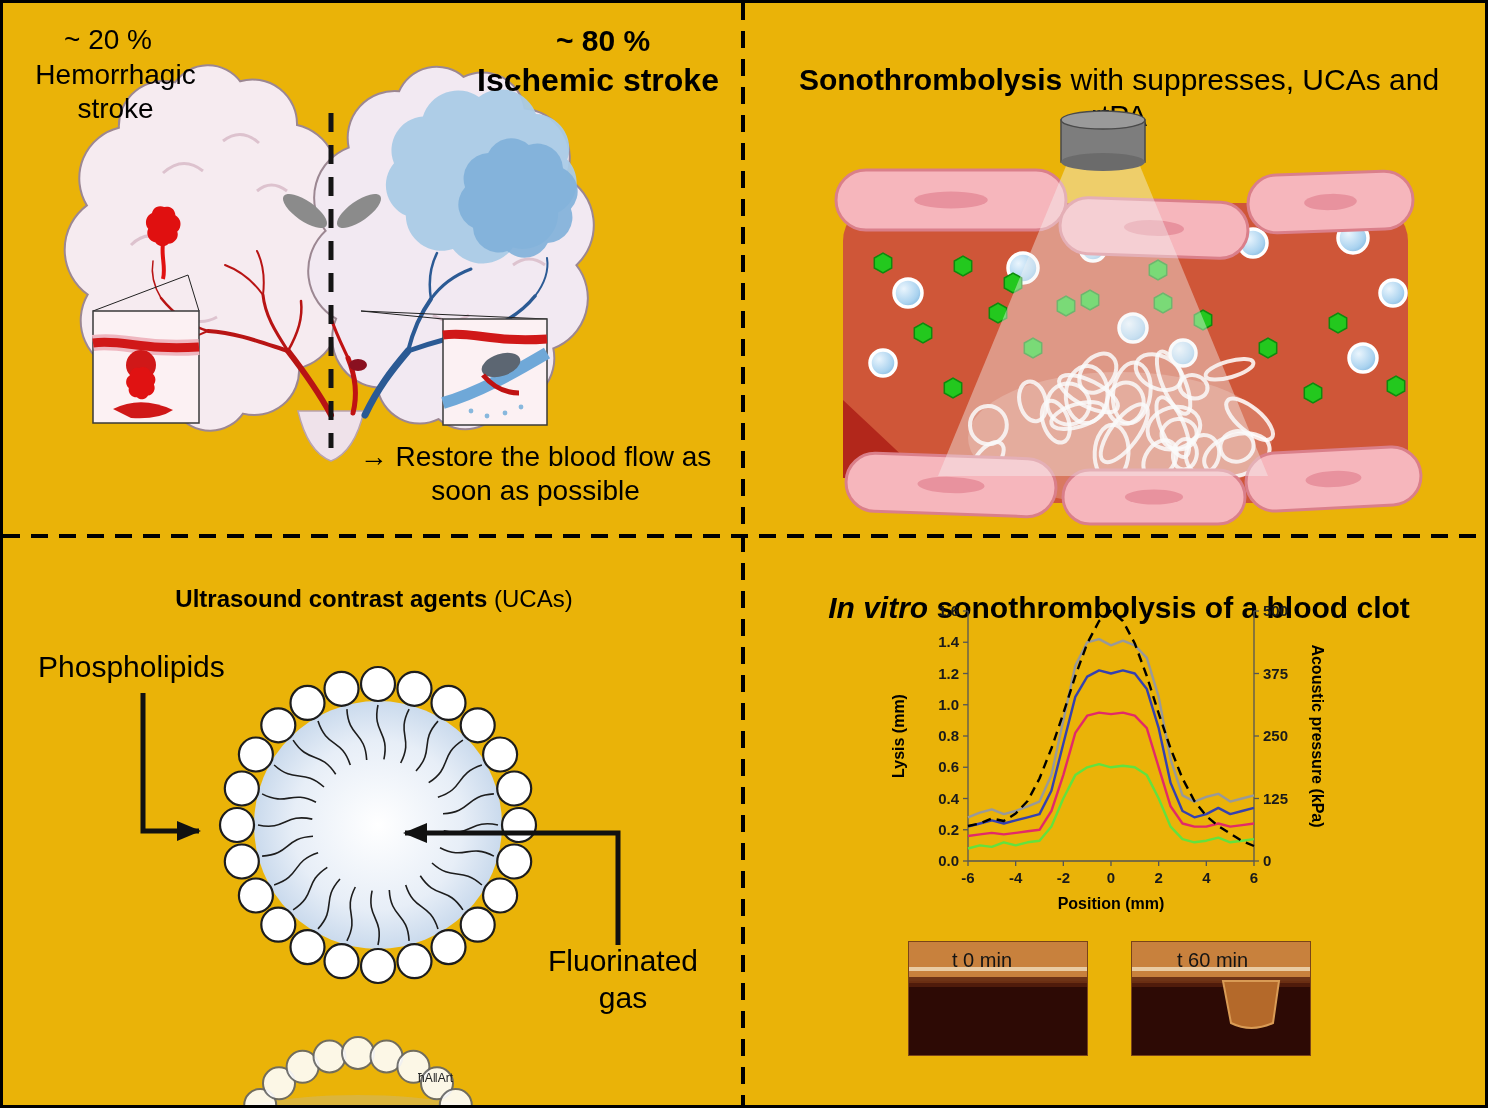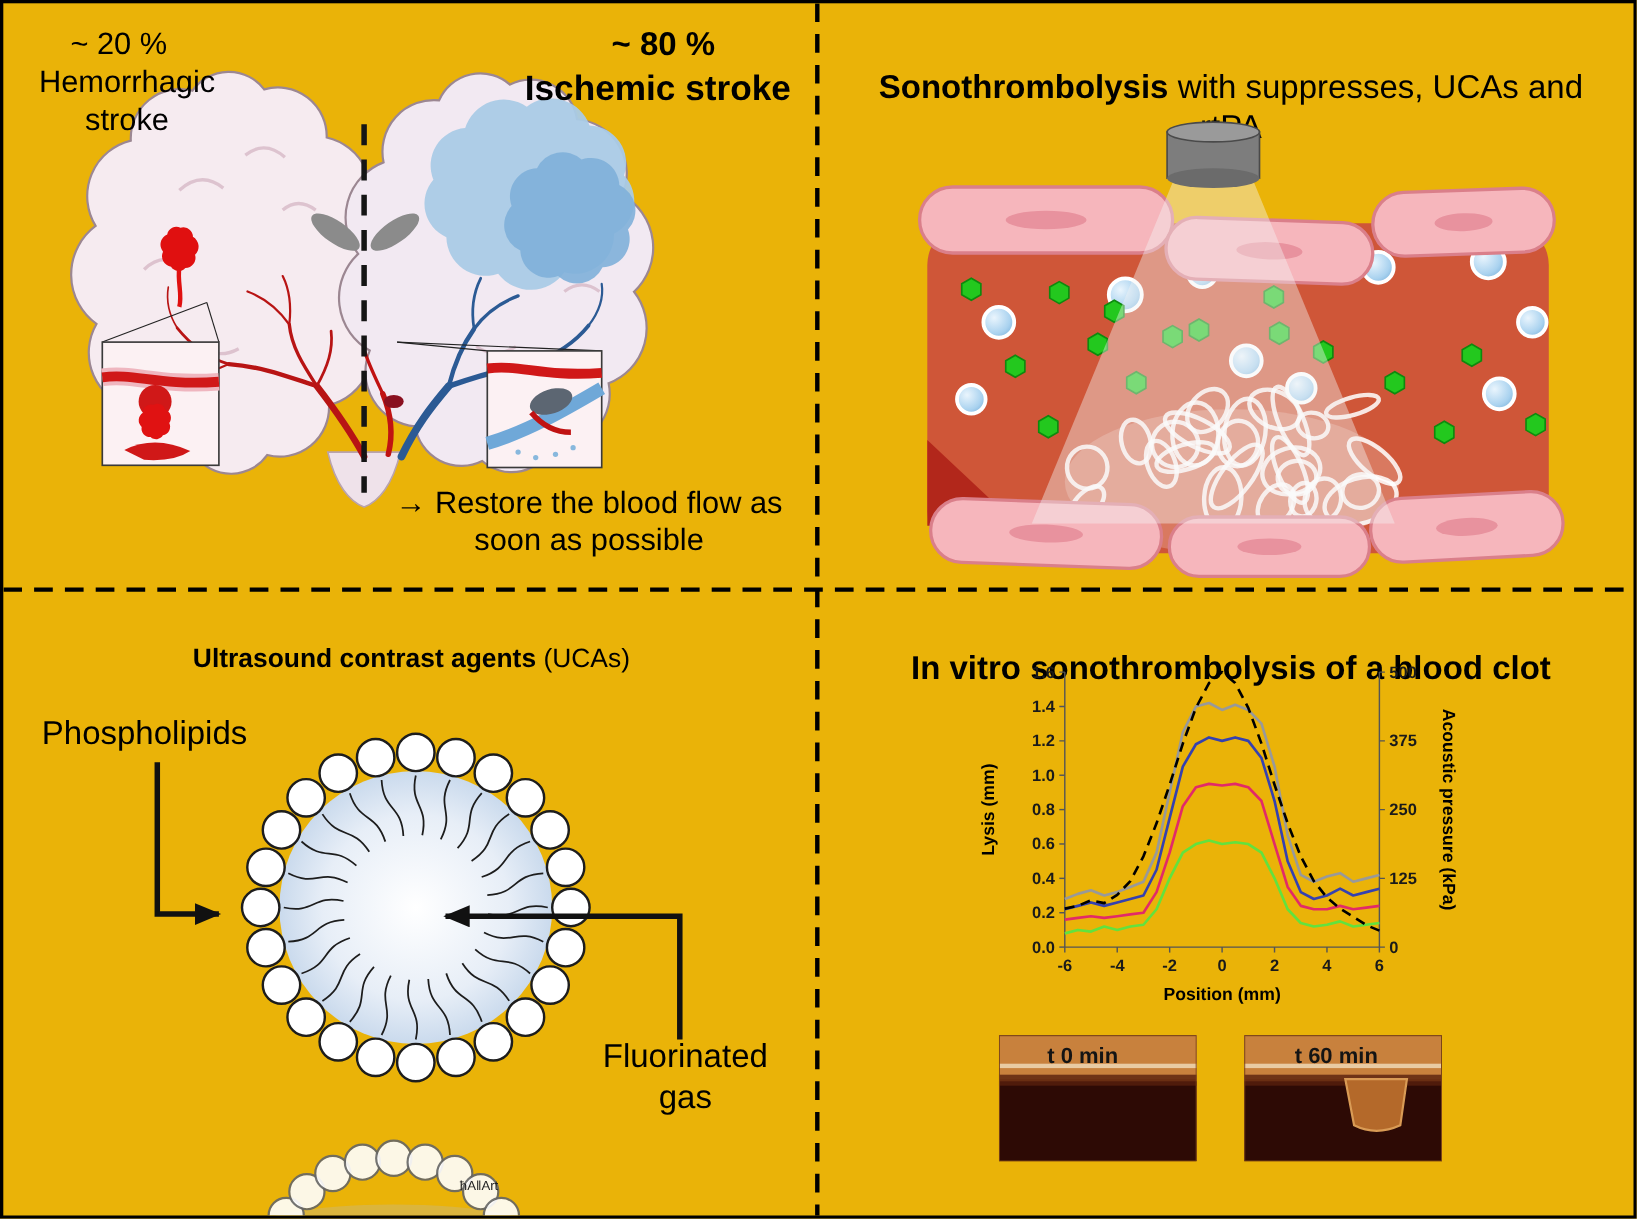--- a/index.html
+++ b/index.html
@@ -1,26 +1,26 @@
 <!DOCTYPE html>
 <html><head>
 <meta charset="utf-8">
 <style>
   *{margin:0;padding:0;box-sizing:border-box}
   body{background:#ffffff;font-family:"Liberation Sans",sans-serif}
   .figure{position:relative;width:1488px;height:1108px;background:#eab308;border:3px solid #000;overflow:hidden;color:#000}
   .lbl{position:absolute;white-space:pre-line;line-height:1.22;color:#000}
   .c{text-align:center}
   .b{font-weight:bold}
-  .i{}
+  .i{font-style:italic}
   svg{position:absolute;display:block}
   #dividers{left:0;top:0;pointer-events:none;z-index:6}
   .photo{position:absolute;width:180px;height:115px;overflow:hidden}
   .photo svg{left:0;top:0}
-  .photo .plabel{position:absolute;top:8px;font-size:20px;font-weight:bold;color:#141414}
+  .photo .plabel{position:absolute;top:8px;font-size:20px;font-weight:normal;color:#141414}
 </style>
 </head>
 <body>
 
 <div class="figure">
 
   <svg id="dividers" width="1488" height="1108">
       <line x1="740" y1="0" x2="740" y2="1108" stroke="#000" stroke-width="4" stroke-dasharray="17 11"></line>
       <line x1="0" y1="533" x2="1488" y2="533" stroke="#000" stroke-width="4" stroke-dasharray="17 11"></line>
     </svg>

